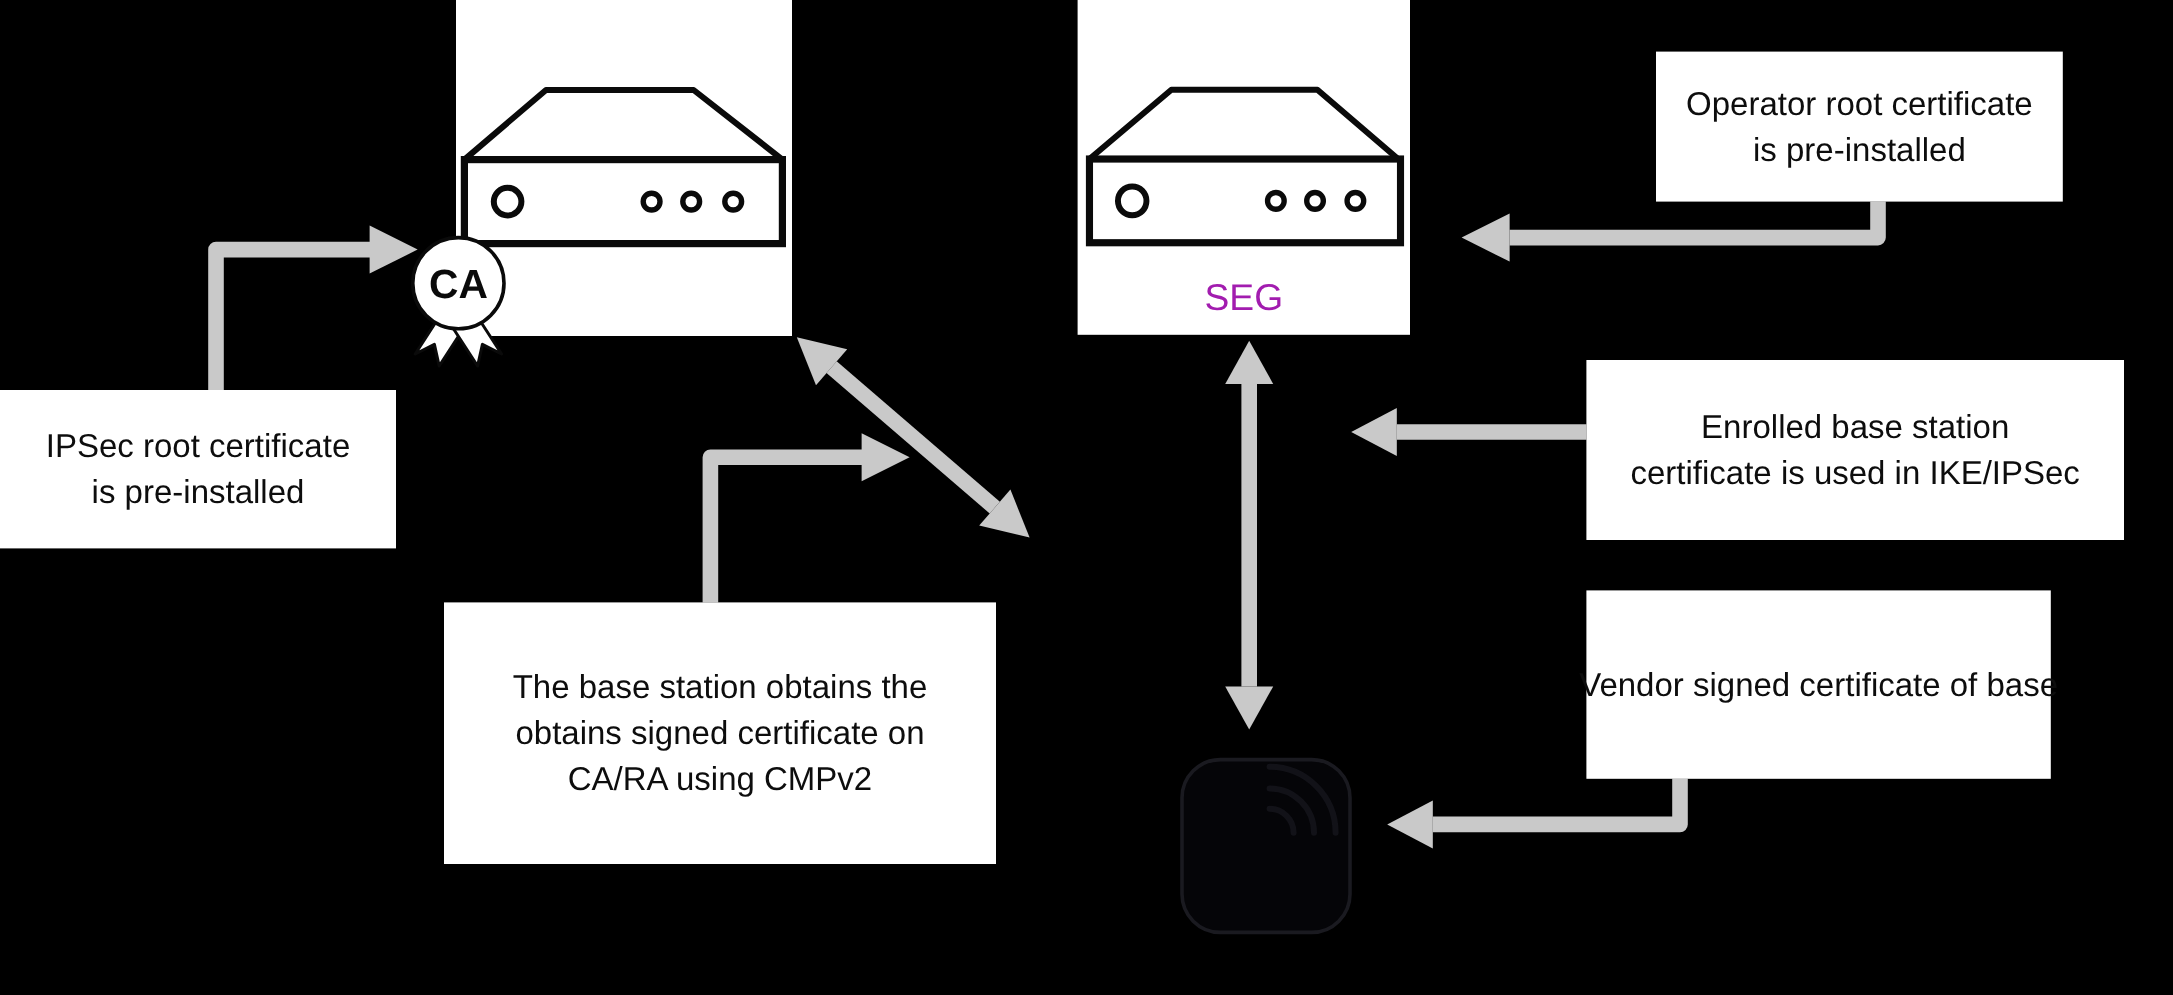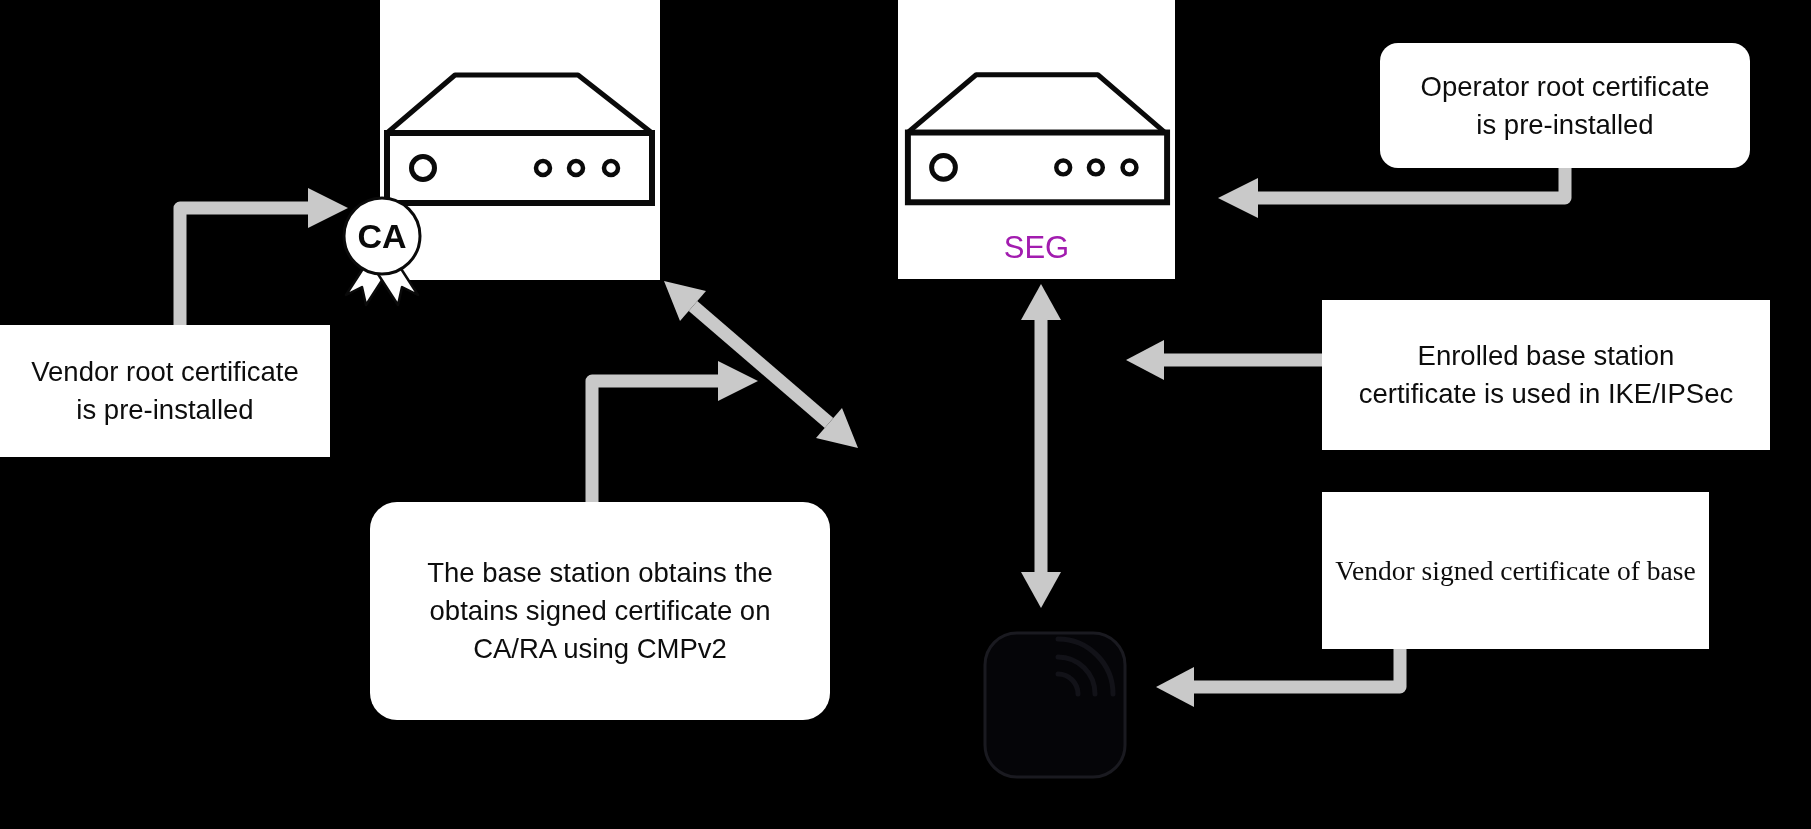--- a/index.html
+++ b/index.html
@@ -87,37 +87,37 @@
       <rect x="3" y="3" width="140" height="144" rx="32" fill="#050508" stroke="#1a1a20" stroke-width="3"></rect>
       <g fill="none" stroke="#121218" stroke-width="5" stroke-linecap="round">
         <path d="M76 44 A20 20 0 0 1 96 64"></path>
         <path d="M76 27 A37 37 0 0 1 113 64"></path>
         <path d="M76 9 A55 55 0 0 1 131 64"></path>
       </g>
     </svg>
   </div>
 
   <div class="callout" style="left:0;top:325px;width:330px;height:132px;">
-    <div class="line">Vendor root certificate</div>
+    <div class="line">IPSec root certificate</div>
     <div class="line">is pre-installed</div>
   </div>
 
-  <div class="callout" style="left:1380px;top:43px;width:370px;height:125px;border-radius:18px;">
+  <div class="callout" style="left:1380px;top:43px;width:339px;height:125px;">
     <div class="line">Operator root certificate</div>
     <div class="line">is pre-installed</div>
   </div>
 
   <div class="callout" style="left:1322px;top:300px;width:448px;height:150px;">
     <div class="line">Enrolled base station</div>
     <div class="line">certificate is used in IKE/IPSec</div>
   </div>
 
-  <div class="callout" style="left:1322px;top:492px;width:387px;height:157px;font-family:Liberation Serif, serif;">
+  <div class="callout" style="left:1322px;top:492px;width:387px;height:157px;">
     <div class="line">Vendor signed certificate of base</div>
   </div>
 
-  <div class="callout" style="left:370px;top:502px;width:460px;height:218px;border-radius:27px;">
+  <div class="callout" style="left:370px;top:502px;width:460px;height:218px;">
     <div class="line">The base station obtains the</div>
     <div class="line">obtains signed certificate on</div>
     <div class="line">CA/RA using CMPv2</div>
   </div>
 
 </div>
 
 </body></html>

